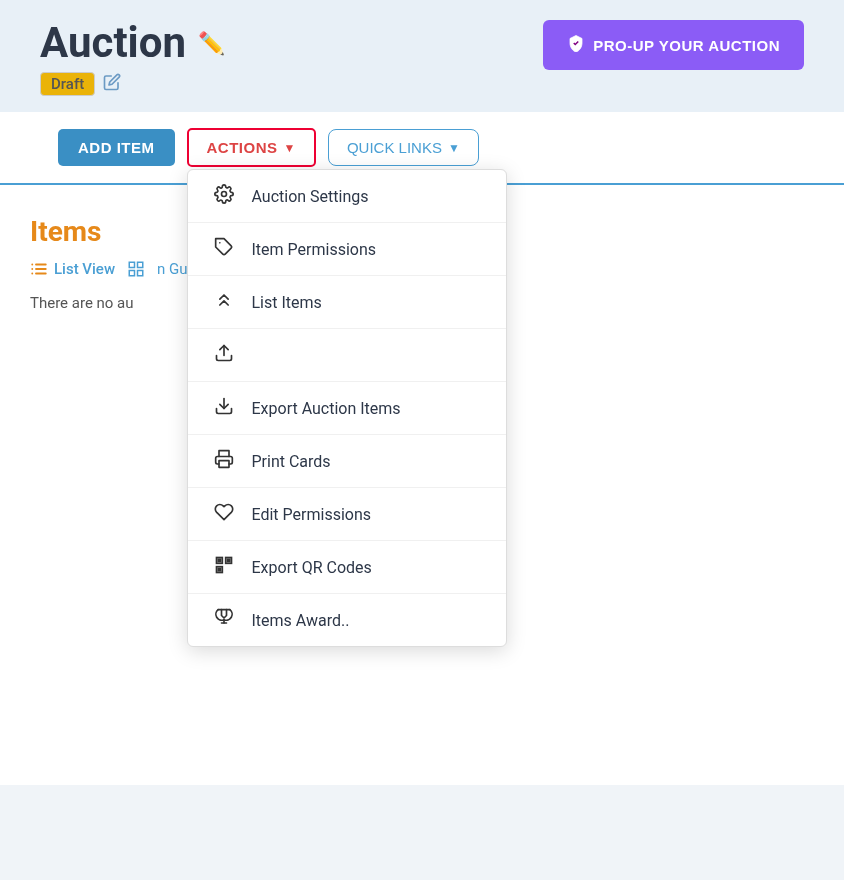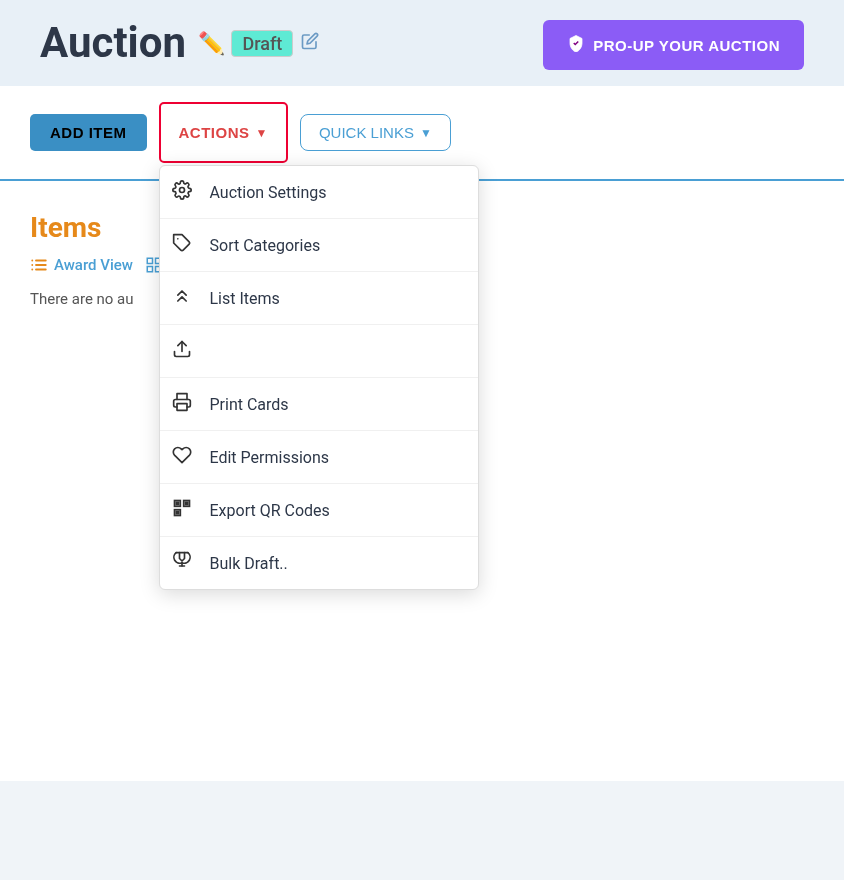--- a/index.html
+++ b/index.html
@@ -13,20 +13,21 @@
     
     .header {
       background: #e8f0f7;
       padding: 20px 40px 16px 40px;
       display: flex;
       align-items: flex-start;
       justify-content: space-between;
     }
     .header-left {
       display: flex;
+      flex-direction: column;
       gap: 6px;
     }
     .header-title-row {
       display: flex;
       align-items: center;
       gap: 12px;
     }
     .header-title {
       font-size: 42px;
       font-weight: 700;
@@ -37,25 +38,25 @@
       color: #6b9ac4;
       font-size: 22px;
       cursor: pointer;
     }
     .draft-badge-row {
       display: flex;
       align-items: center;
       gap: 8px;
     }
     .draft-badge {
-      background: #5eead4;
+      background: #eab308;
       border: 1px solid #ccc;
       border-radius: 4px;
       padding: 2px 10px;
-      font-size: 18px;
+      font-size: 15px;
       color: #555;
       font-weight: 500;
     }
     .edit-icon-draft {
       color: #6b9ac4;
       font-size: 18px;
       cursor: pointer;
     }
     .pro-up-btn {
       background: #8b5cf6;
@@ -81,36 +82,37 @@
     .toolbar {
       background: #fff;
       padding: 16px 30px;
       display: flex;
       align-items: center;
       gap: 12px;
       border-bottom: 2px solid #4a9fd4;
     }
     .add-item-btn {
       background: #3a8fc4;
-      color: #000000;
+      color: #ffffff;
       border: none;
       border-radius: 5px;
       padding: 10px 20px;
       font-size: 15px;
       font-weight: 700;
       cursor: pointer;
       text-transform: uppercase;
       letter-spacing: 0.5px;
+      margin-left: 28px;
     }
     .actions-btn {
       background: #fff;
       color: #d44;
       border: 2px solid #e03;
       border-radius: 5px;
-      padding: 20px 18px;
+      padding: 9px 18px;
       font-size: 15px;
       font-weight: 700;
       cursor: pointer;
       text-transform: uppercase;
       letter-spacing: 0.5px;
       display: flex;
       align-items: center;
       gap: 6px;
       position: relative;
     }
@@ -148,21 +150,21 @@
       border-radius: 6px;
       box-shadow: 0 4px 20px rgba(0,0,0,0.15);
       min-width: 320px;
       z-index: 100;
       margin-top: 2px;
     }
     .dropdown-item {
       display: flex;
       align-items: center;
       gap: 16px;
-      padding: 14px 10px;
+      padding: 14px 24px;
       font-size: 16px;
       color: #2d3748;
       cursor: pointer;
       border-bottom: 1px solid #f0f0f0;
     }
     .dropdown-item:last-child {
       border-bottom: none;
     }
     .dropdown-item .item-icon {
       font-size: 18px;
@@ -271,21 +273,21 @@
         <span>Auction Settings</span>
       </div>
 
       <div class="dropdown-item">
         <span class="item-icon">
           <svg width="20" height="20" viewBox="0 0 24 24" fill="none" stroke="#333" stroke-width="2" stroke-linecap="round" stroke-linejoin="round">
             <path d="M20.59 13.41l-7.17 7.17a2 2 0 0 1-2.83 0L2 12V2h10l8.59 8.59a2 2 0 0 1 0 2.82z"></path>
             <line x1="7" y1="7" x2="7.01" y2="7"></line>
           </svg>
         </span>
-        <span>Sort Categories</span>
+        <span>Item Permissions</span>
       </div>
 
       <div class="dropdown-item">
         <span class="item-icon">
           <svg width="20" height="20" viewBox="0 0 24 24" fill="none" stroke="#333" stroke-width="2" stroke-linecap="round" stroke-linejoin="round">
             <polyline points="17 11 12 6 7 11"></polyline>
             <polyline points="17 18 12 13 7 18"></polyline>
           </svg>
         </span>
         <span>List Items</span>
@@ -294,20 +296,30 @@
       <div class="dropdown-item">
         <span class="item-icon">
           <svg width="20" height="20" viewBox="0 0 24 24" fill="none" stroke="#333" stroke-width="2" stroke-linecap="round" stroke-linejoin="round">
             <path d="M21 15v4a2 2 0 0 1-2 2H5a2 2 0 0 1-2-2v-4"></path>
             <polyline points="17 8 12 3 7 8"></polyline>
             <line x1="12" y1="3" x2="12" y2="15"></line>
           </svg>
         </span>
       </div>
 
+      <div class="dropdown-item">
+        <span class="item-icon">
+          <svg width="20" height="20" viewBox="0 0 24 24" fill="none" stroke="#333" stroke-width="2" stroke-linecap="round" stroke-linejoin="round">
+            <path d="M21 15v4a2 2 0 0 1-2 2H5a2 2 0 0 1-2-2v-4"></path>
+            <polyline points="7 10 12 15 17 10"></polyline>
+            <line x1="12" y1="15" x2="12" y2="3"></line>
+          </svg>
+        </span>
+        <span>Export Auction Items</span>
+      </div>
 
       <div class="dropdown-item">
         <span class="item-icon">
           <svg width="20" height="20" viewBox="0 0 24 24" fill="none" stroke="#333" stroke-width="2" stroke-linecap="round" stroke-linejoin="round">
             <polyline points="6 9 6 2 18 2 18 9"></polyline>
             <path d="M6 18H4a2 2 0 0 1-2-2v-5a2 2 0 0 1 2-2h16a2 2 0 0 1 2 2v5a2 2 0 0 1-2 2h-2"></path>
             <rect x="6" y="14" width="12" height="8"></rect>
           </svg>
         </span>
         <span>Print Cards</span>
@@ -349,21 +361,21 @@
       <div class="dropdown-item">
         <span class="item-icon">
           <svg width="20" height="20" viewBox="0 0 24 24" fill="none" stroke="#333" stroke-width="2" stroke-linecap="round" stroke-linejoin="round">
             <polyline points="15 2 15 9 12 12 9 9 9 2"></polyline>
             <path d="M5 2h14"></path>
             <path d="M5 2a7 7 0 0 0 7 12A7 7 0 0 0 19 2"></path>
             <line x1="12" y1="14" x2="12" y2="18"></line>
             <polyline points="9 18 15 18"></polyline>
           </svg>
         </span>
-        <span>Bulk Draft..</span>
+        <span>Items Award..</span>
       </div>
 
     </div>
   </div>
 
   <button class="quick-links-btn">
     <span>QUICK LINKS</span>
     <span class="caret">▼</span>
   </button>
 </div>
@@ -374,21 +386,21 @@
     <div class="view-controls">
       <div class="list-view-btn">
         <svg width="18" height="18" viewBox="0 0 24 24" fill="none" stroke="#e6891a" stroke-width="2.5" stroke-linecap="round">
           <line x1="8" y1="6" x2="21" y2="6"></line>
           <line x1="8" y1="12" x2="21" y2="12"></line>
           <line x1="8" y1="18" x2="21" y2="18"></line>
           <line x1="3" y1="6" x2="3.01" y2="6"></line>
           <line x1="3" y1="12" x2="3.01" y2="12"></line>
           <line x1="3" y1="18" x2="3.01" y2="18"></line>
         </svg>
-        <span>Award View</span>
+        <span>List View</span>
       </div>
       <div class="grid-view-btn">
         <svg width="18" height="18" viewBox="0 0 24 24" fill="none" stroke="#4a9fd4" stroke-width="2" stroke-linecap="round">
           <rect x="3" y="3" width="7" height="7"></rect>
             <rect x="14" y="3" width="7" height="7"></rect>
           <rect x="3" y="14" width="7" height="7"></rect>
             <rect x="14" y="14" width="7" height="7"></rect>
         </svg>
       </div>
       <a class="guest-link">n Guest</a>

